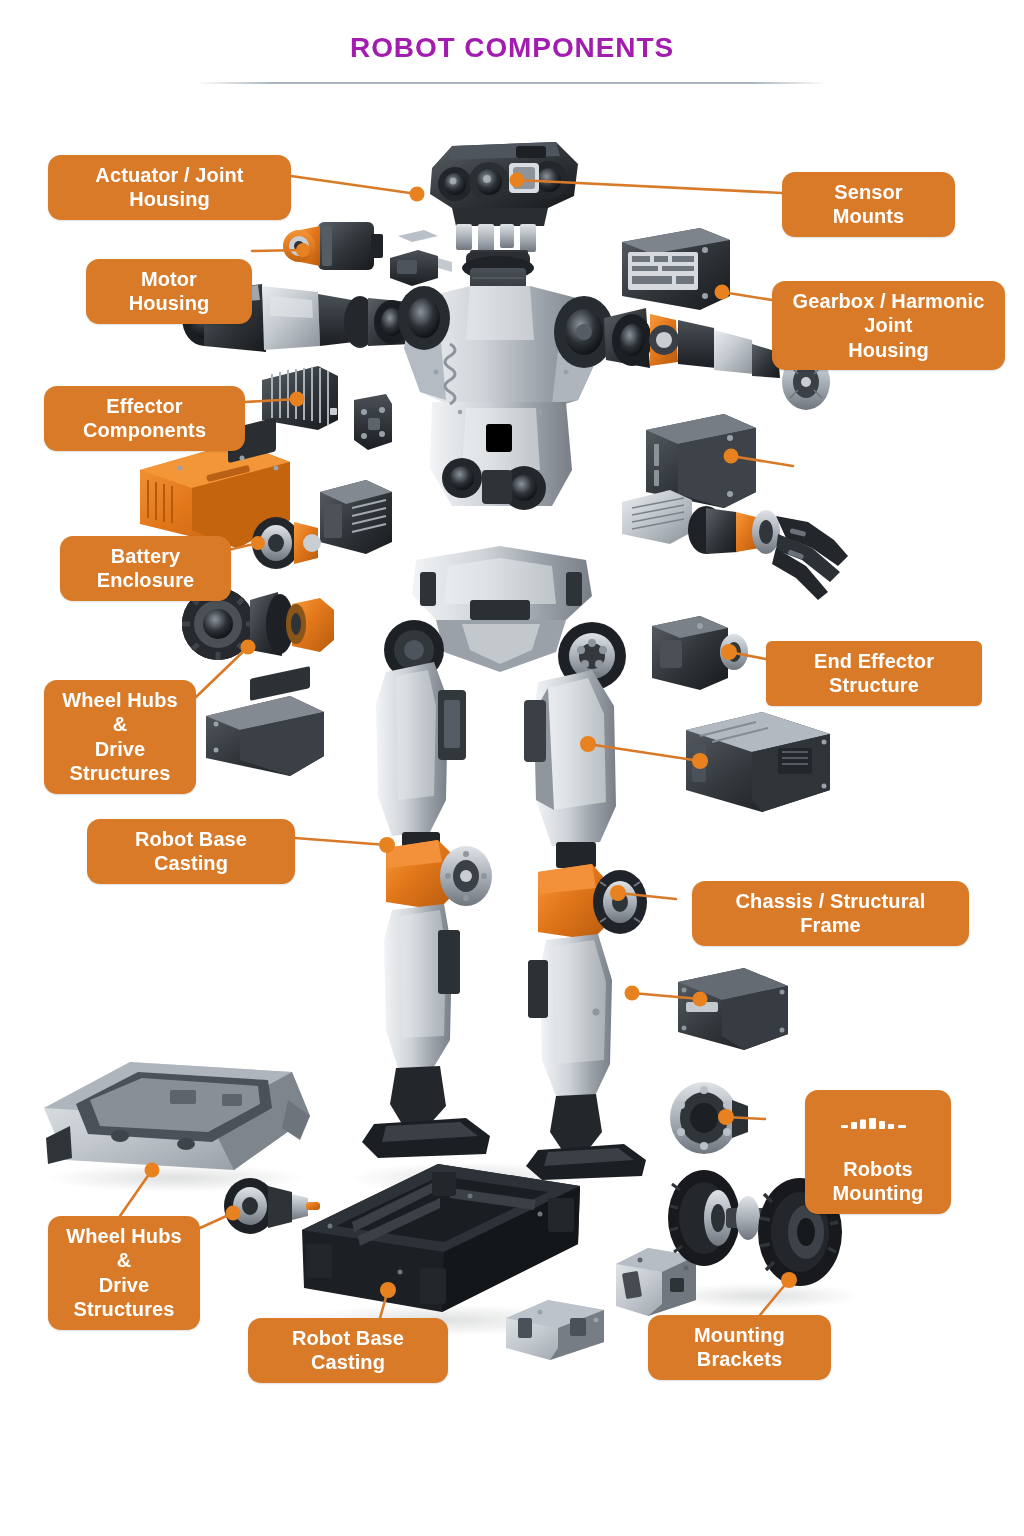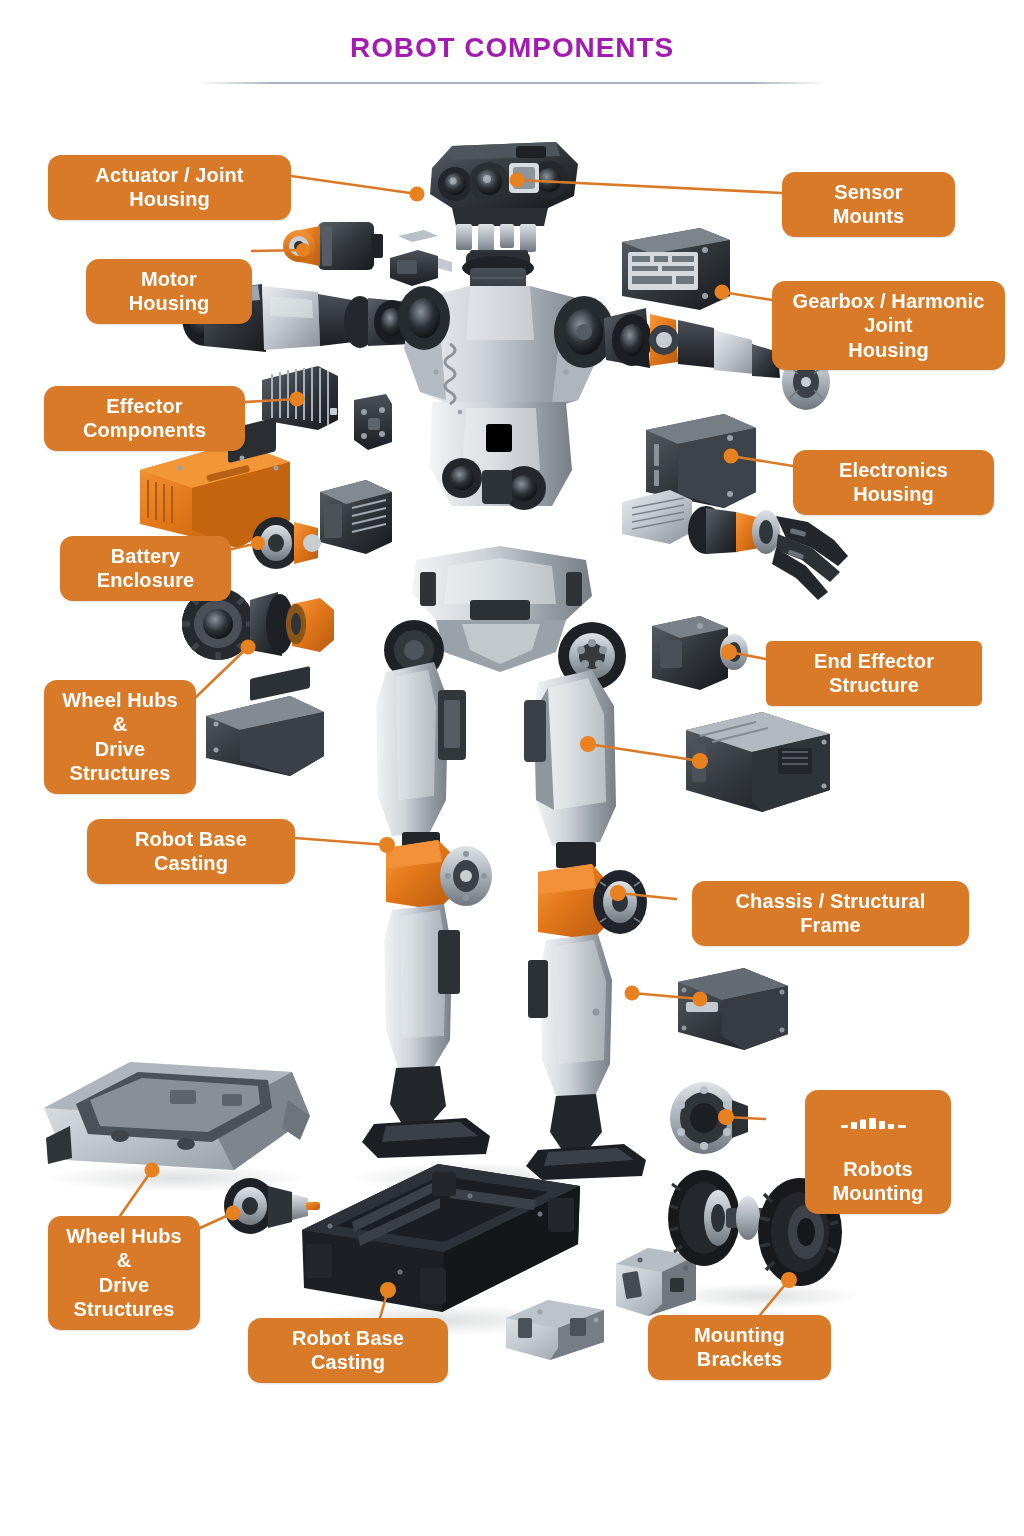--- a/index.html
+++ b/index.html
@@ -702,21 +702,20 @@
 
   <div class="pill" style="left:782px;top:172px;width:173px;">Sensor Mounts</div>
 
   <div class="pill" style="left:86px;top:235px;width:166px;margin-top:24px;">Motor Housing</div>
 
   <div class="pill" style="left:772px;top:281px;width:233px;">Gearbox / Harmonic Joint
 Housing</div>
 
   <div class="pill" style="left:44px;top:386px;width:201px;">Effector Components</div>
 
-  <div class="pill" style="left:793px;top:450px;width:201px;">Electronics Housing</div>
 
   <div class="pill" style="left:60px;top:536px;width:171px;">Battery Enclosure</div>
 
   <div class="pill" style="left:766px;top:641px;width:216px;border-radius:6px;">End Effector Structure</div>
 
   <div class="pill" style="left:44px;top:680px;width:152px;">Wheel Hubs &amp;
 Drive Structures</div>
 
   <div class="pill" style="left:87px;top:819px;width:208px;">Robot Base Casting</div>
 

